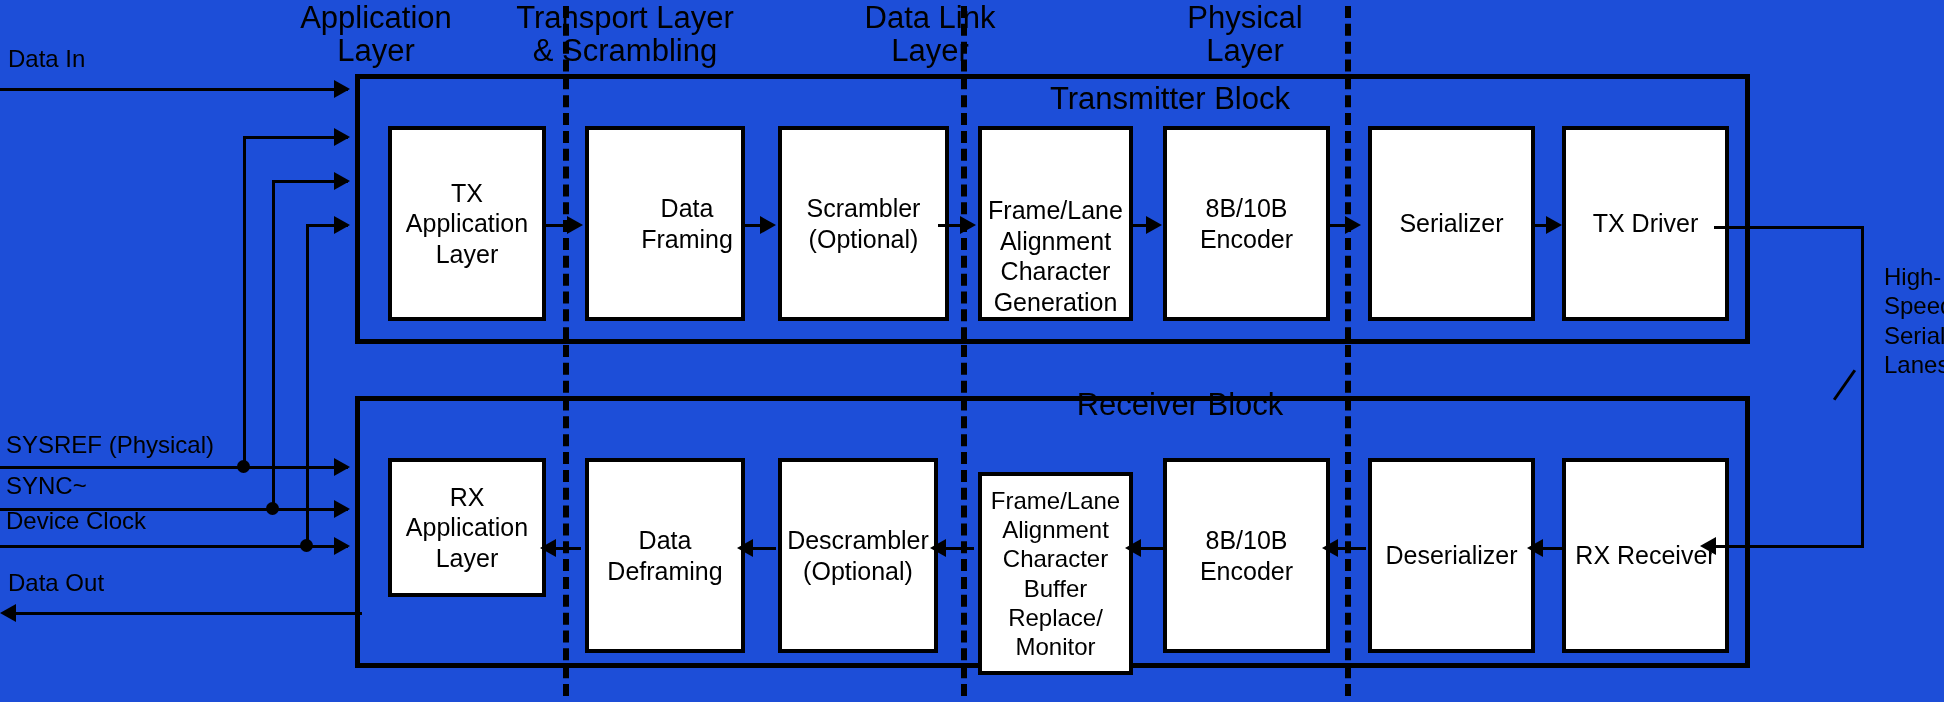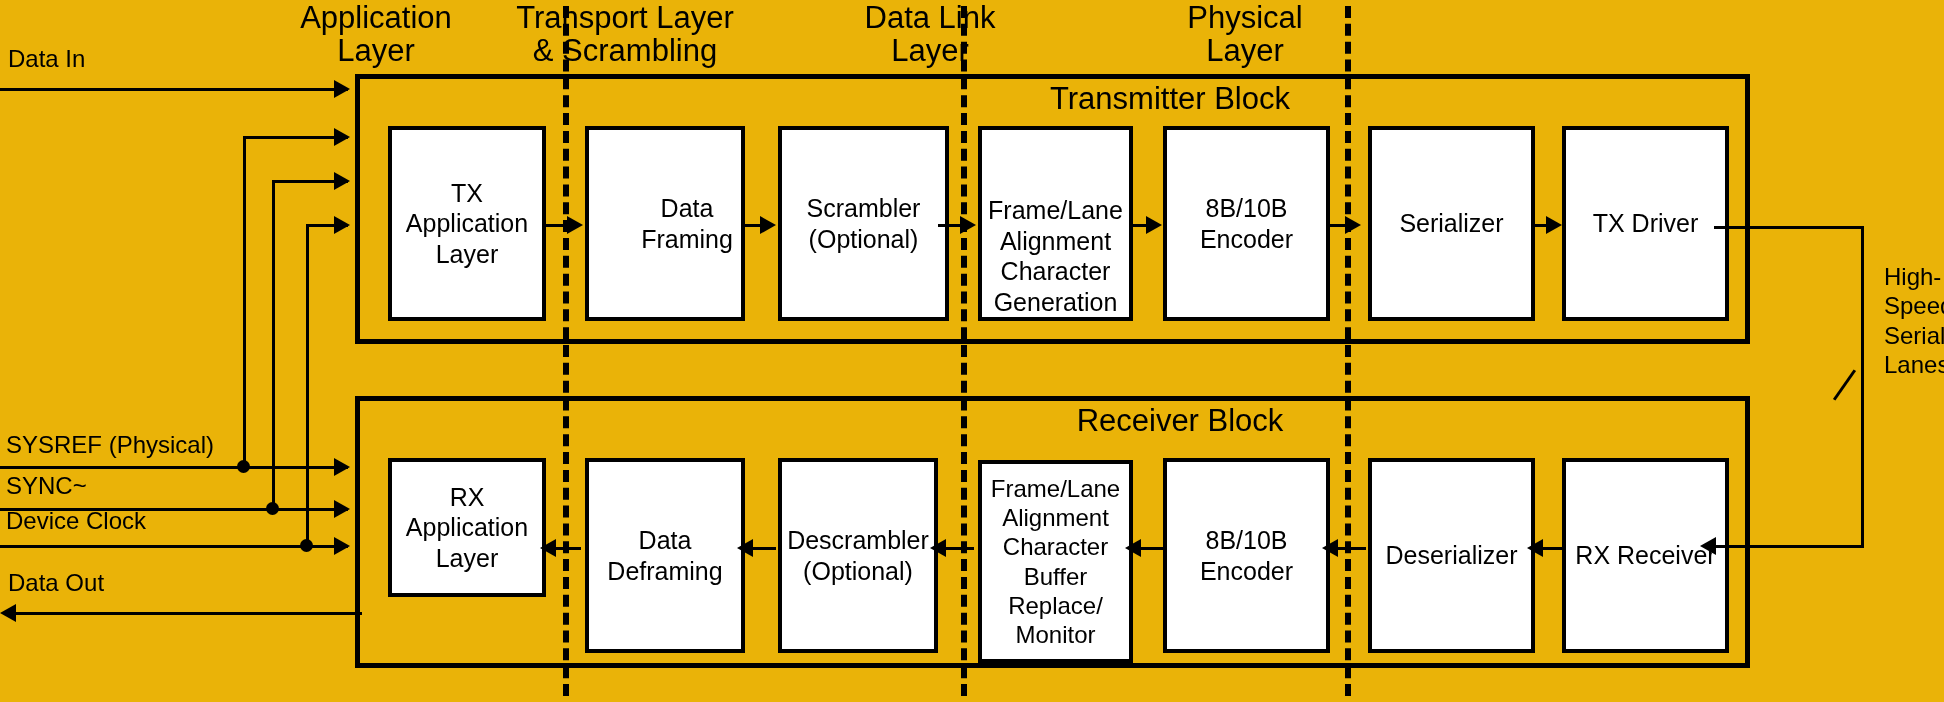--- a/index.html
+++ b/index.html
@@ -1,17 +1,17 @@
 <!DOCTYPE html>
 <html><head>
 <meta charset="utf-8">
 <style>
   html,body{margin:0;padding:0;background:#ffffff;}
   body{font-family:"Liberation Sans",sans-serif;color:#000;}
-  #stage{position:relative;width:1944px;height:702px;background:#eab308;overflow:hidden;}
+  #stage{position:relative;width:1944px;height:702px;background:#1d4ed8;overflow:hidden;}
 
   .lbl{position:absolute;white-space:pre;line-height:1.06;}
   .col-head{font-size:31px;text-align:center;}
   .blk-title{font-size:31px;text-align:center;}
   .sig{font-size:24px;}
   .hs{font-size:24px;line-height:1.22;}
 
   
   .frame{position:absolute;border:5px solid #000;background:transparent;box-sizing:border-box;}
 
@@ -104,36 +104,36 @@
   <div class="w wh" style="left:1133px;top:224px;width:22px;"></div>
   <div class="arr arr-r" style="left:1146px;top:216px;"></div>
 
   <div class="w wh" style="left:1330px;top:224px;width:26px;"></div>
   <div class="arr arr-r" style="left:1345px;top:216px;"></div>
 
   <div class="w wh" style="left:1535px;top:224px;width:22px;"></div>
   <div class="arr arr-r" style="left:1546px;top:216px;"></div>
 
   <div class="frame" style="left:355px;top:396px;width:1395px;height:272px;"></div>
-  <div class="lbl blk-title" style="left:980px;top:405px;width:400px;text-align:center;">Receiver Block</div>
+  <div class="lbl blk-title" style="left:980px;top:389px;width:400px;text-align:center;">Receiver Block</div>
 
   <div class="box" style="left:388px;top:458px;width:158px;height:139px;">
     <span>RX
 Application
 Layer</span>
   </div>
   <div class="box" style="left:585px;top:458px;width:160px;height:195px;">
     <span>Data
 Deframing</span>
   </div>
   <div class="box" style="left:778px;top:458px;width:160px;height:195px;">
     <span>Descrambler
 (Optional)</span>
   </div>
-  <div class="box" style="left:978px;top:460px;width:155px;height:203px;font-size:24px;">
+  <div class="box" style="left:978px;top:472px;width:155px;height:203px;font-size:24px;">
     <span>Frame/Lane
 Alignment
 Character
 Buffer
 Replace/
 Monitor</span>
   </div>
   <div class="box" style="left:1163px;top:458px;width:167px;height:195px;">
     <span>8B/10B
 Encoder</span>

